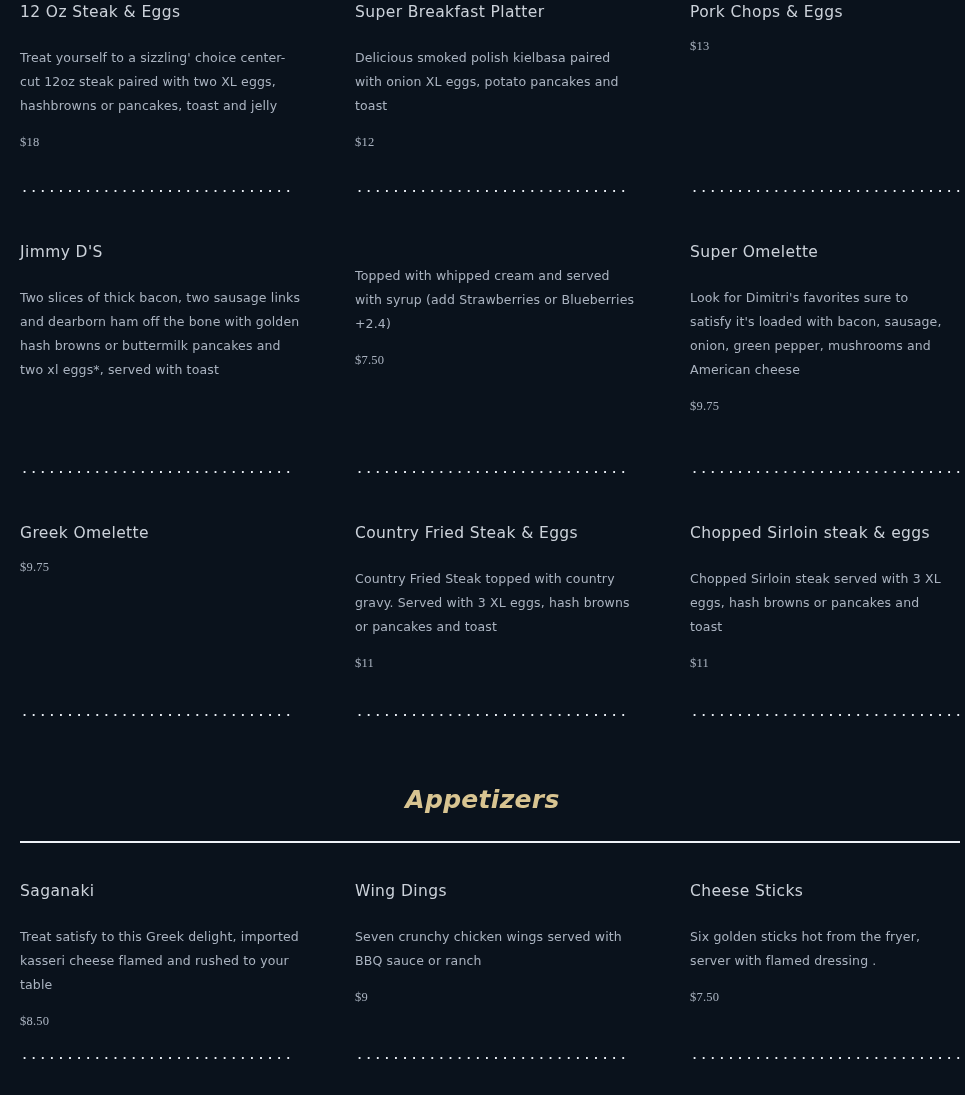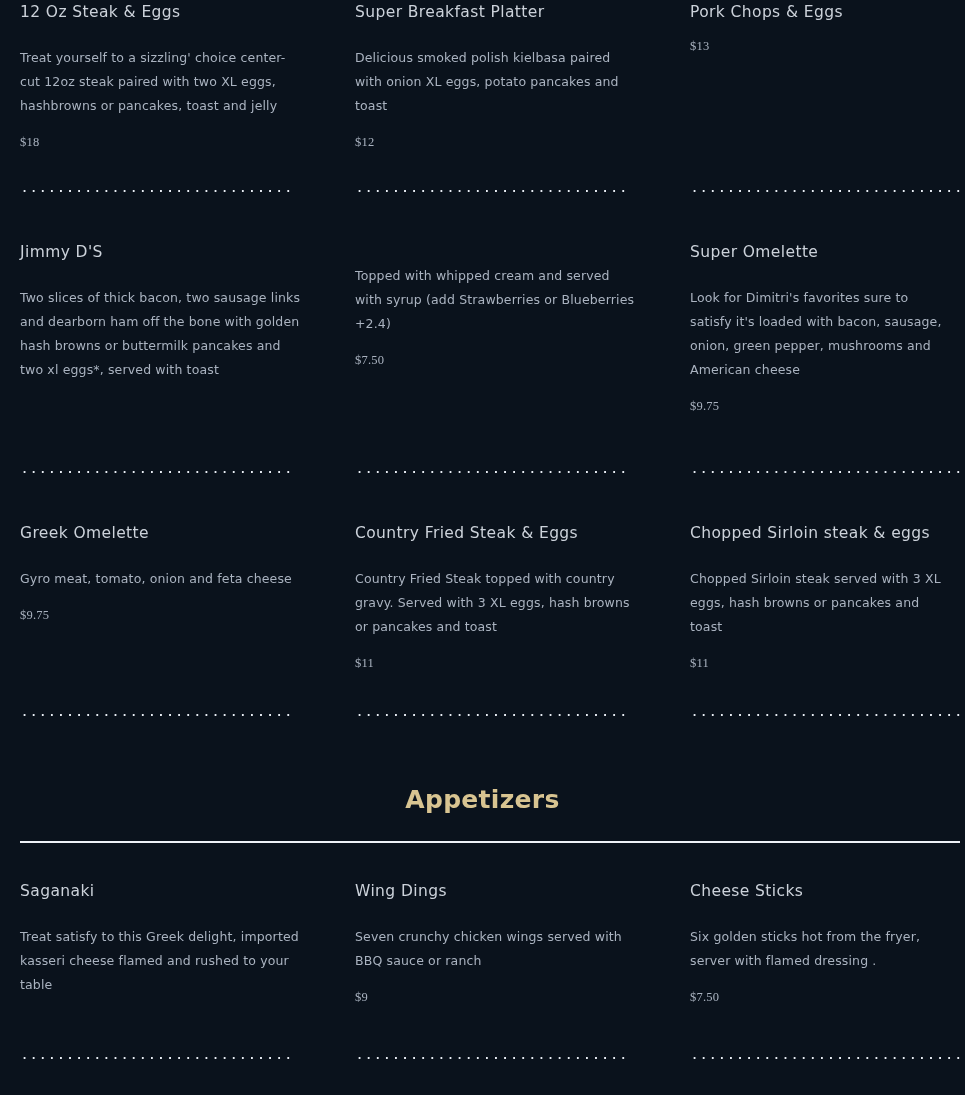--- a/index.html
+++ b/index.html
@@ -98,20 +98,21 @@
   }
   .section-heading {
     font-family: "DejaVu Sans", sans-serif;
     font-size: 25px;
     font-weight: 700;
     color: #d8c491;
     text-align: center;
     letter-spacing: 0.3px;
     margin: 0;
     line-height: 34px;
+    font-style: italic;
   }
   .section-rule {
     height: 2px;
     background: #eef2f7;
     margin: 24px 5px 0 20px;
   }
 </style>
 </head>
 <body>
 
@@ -161,21 +162,20 @@
       <p class="item-price">$9.75</p>
       <div class="dot-sep" style="top:231px"></div>
     </div>
 
   </div>
 
   <div class="items-grid">
 
     <div class="menu-item col-1" style="height:262px">
       <h3 class="item-title">Greek Omelette</h3>
-      <p class="item-desc">Gyro meat, tomato, onion and feta cheese</p>
       <p class="item-price">$9.75</p>
       <div class="dot-sep" style="top:193px"></div>
     </div>
 
     <div class="menu-item col-2" style="height:262px">
       <h3 class="item-title">Country Fried Steak &amp; Eggs</h3>
       <p class="item-desc">Country Fried Steak topped with country gravy. Served with 3 XL eggs, hash browns or pancakes and toast</p>
       <p class="item-price">$11</p>
       <div class="dot-sep" style="top:193px"></div>
     </div>
@@ -192,20 +192,21 @@
   <div class="section-block">
     <h2 class="section-heading">Appetizers</h2>
     <div class="section-rule"></div>
   </div>
 
   <div class="items-grid" style="margin-top:36px">
 
     <div class="menu-item col-1" style="height:200px">
       <h3 class="item-title">Saganaki</h3>
       <p class="item-desc">Treat satisfy to this Greek delight, imported kasseri cheese flamed and rushed to your table</p>
+      <p class="item-price">$8.50</p>
       <div class="dot-sep" style="top:178px"></div>
     </div>
 
     <div class="menu-item col-2" style="height:200px">
       <h3 class="item-title">Wing Dings</h3>
       <p class="item-desc">Seven crunchy chicken wings served with BBQ sauce or ranch</p>
       <p class="item-price">$9</p>
       <div class="dot-sep" style="top:178px"></div>
     </div>
 

